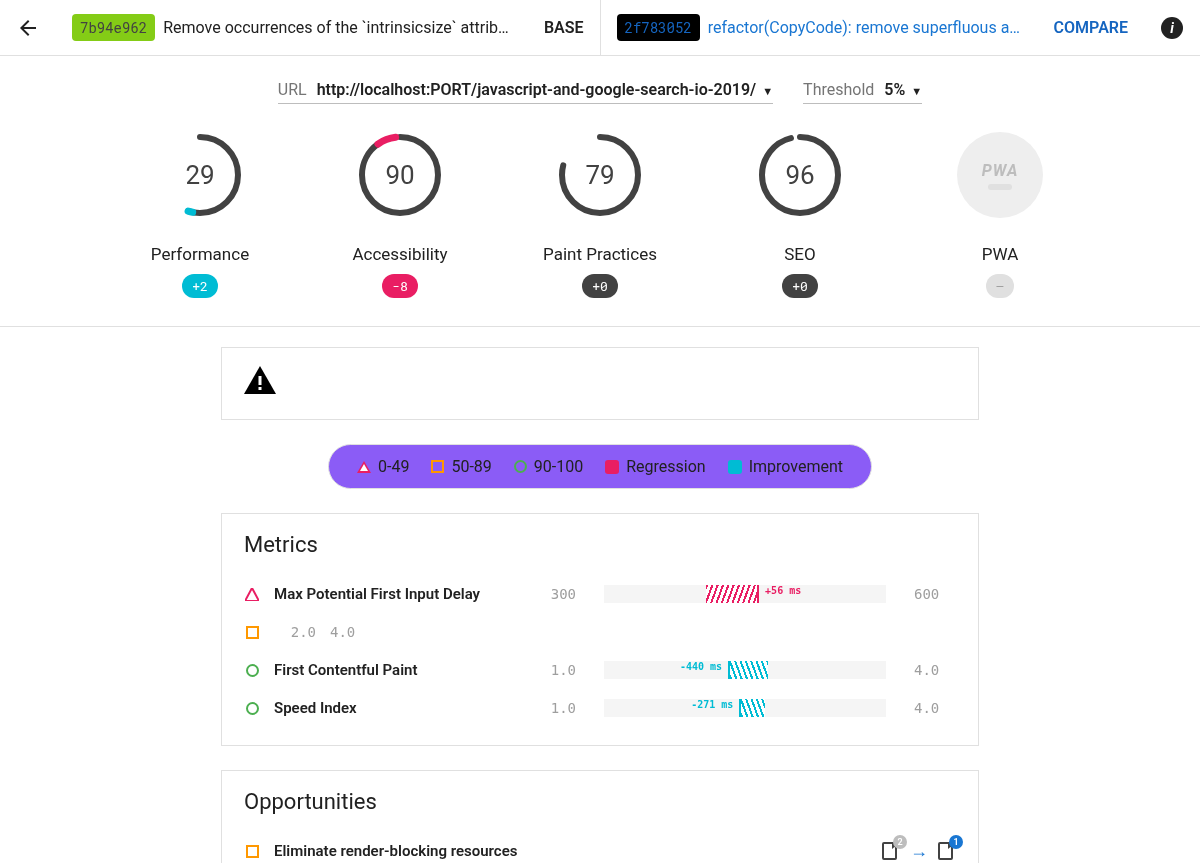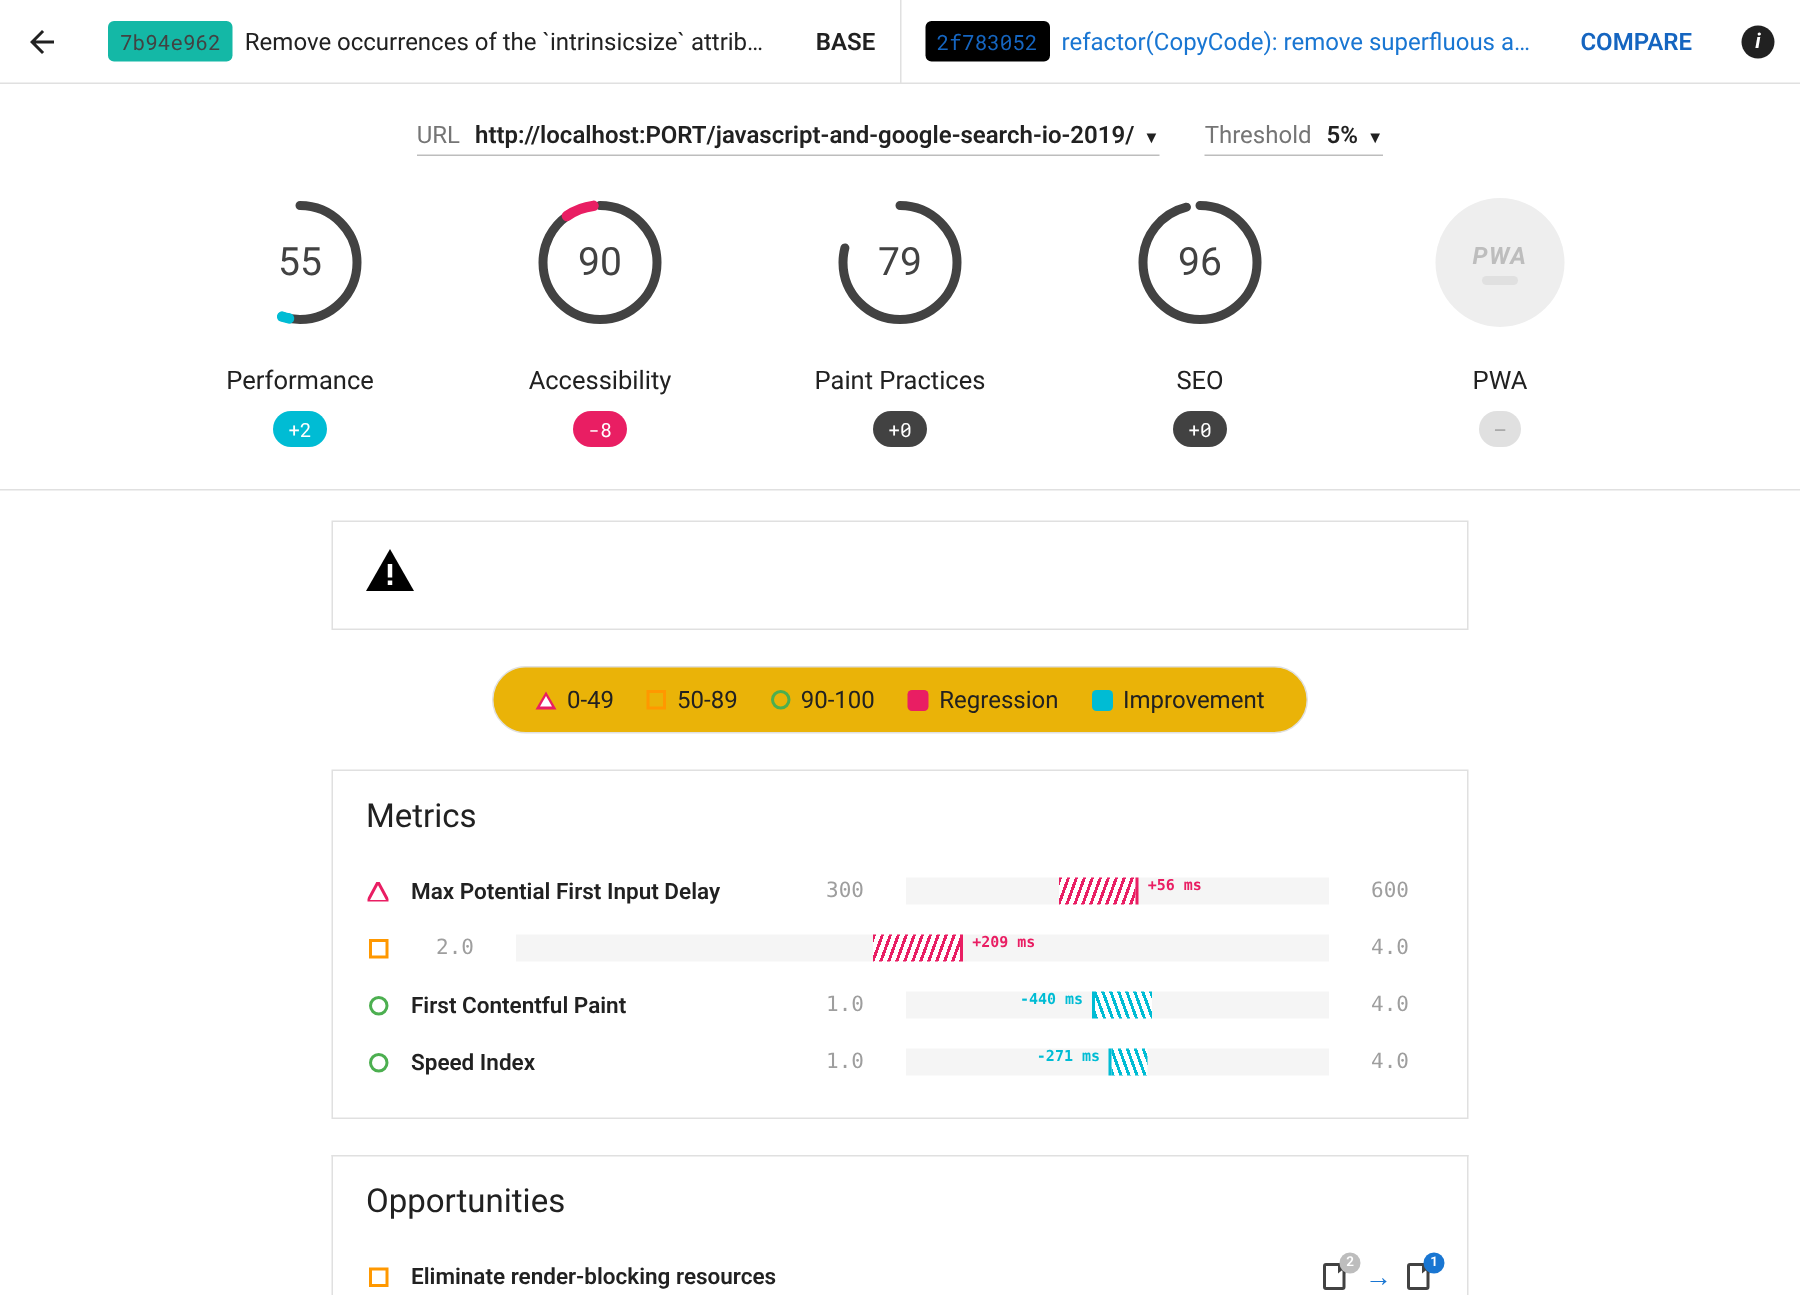--- a/index.html
+++ b/index.html
@@ -2,21 +2,21 @@
 <html><head>
 <meta charset="utf-8">
 <style>
 * { box-sizing: border-box; margin: 0; padding: 0; }
 body { font-family: -apple-system, BlinkMacSystemFont, "Segoe UI", Roboto, sans-serif; background: #fff; color: #212121; width: 1200px; }
 .header { display: flex; align-items: center; border-bottom: 1px solid #e0e0e0; height: 56px; }
 .back-btn { width: 56px; height: 56px; display: flex; align-items: center; justify-content: center; cursor: pointer; }
 .commit-panel { flex: 1; display: flex; align-items: center; padding: 0 16px; height: 56px; overflow: hidden; }
 .commit-panel.base { border-right: 1px solid #e0e0e0; }
 .hash { font-family: "Roboto Mono", monospace; font-size: 14px; padding: 4px 8px; border-radius: 4px; margin-right: 8px; }
-.hash.base { background: #14b8a6; color: #424242; }
+.hash.base { background: #84cc16; color: #424242; }
 .hash.compare { background: #000000; color: #1565c0; }
 .msg { flex: 1; white-space: nowrap; overflow: hidden; text-overflow: ellipsis; font-size: 16px; }
 .msg.compare { color: #1976d2; }
 .panel-label { font-weight: 600; margin-left: 10px; font-size: 16px; }
 .panel-label.compare { color: #1565c0; }
 .info-btn { width: 56px; display: flex; align-items: center; justify-content: center; cursor: pointer; }
 .info-icon { width: 22px; height: 22px; background: #212121; border-radius: 50%; color: #fff; display: flex; align-items: center; justify-content: center; font-size: 14px; font-weight: bold; font-style: italic; }
 .controls { display: flex; justify-content: center; gap: 30px; padding: 24px 0 12px; }
 .ctrl-field { display: flex; align-items: baseline; border-bottom: 1px solid #bdbdbd; padding-bottom: 4px; }
 .ctrl-label { color: #757575; font-size: 16px; margin-right: 10px; }
@@ -33,21 +33,21 @@
 .delta-neutral { background: #424242; }
 .delta-none { background: #e0e0e0; color: #9e9e9e; }
 .pwa-circle { width: 86px; height: 86px; border-radius: 50%; background: #eeeeee; display: flex; flex-direction:column; align-items: center; justify-content: center; color: #bdbdbd; font-size: 16px; font-weight: 700; font-style: italic; letter-spacing: 1px; }
 .pwa-bar{width:24px;height:6px;background:#e0e0e0;border-radius:3px;margin-top:4px;}
 .content { border-top: 1px solid #e0e0e0; padding-top: 20px; }
 .card { max-width: 758px; margin: 0 auto 24px; background: #fff; border: 1px solid #e0e0e0; padding: 18px 22px; }
 .warn { display: flex; align-items: flex-start; gap: 18px; }
 .warn-icon { font-size: 28px; }
 .warn-text { font-size: 16px; line-height: 1.6; color: #424242; }
 .legend { max-width: 758px; margin: 0 auto 24px; display: flex; justify-content: center; }
-.legend-pill { background: #eab308; border: 1px solid #e0e0e0; border-radius: 28px; padding: 12px 28px; display: flex; gap: 22px; align-items: center; }
+.legend-pill { background: #8b5cf6; border: 1px solid #e0e0e0; border-radius: 28px; padding: 12px 28px; display: flex; gap: 22px; align-items: center; }
 .lg-item { display: flex; align-items: center; gap: 7px; font-size: 16px; }
 .lg-tri { width: 0; height: 0; border-left: 7px solid transparent; border-right: 7px solid transparent; border-bottom: 12px solid; }
 .lg-tri.red { border-bottom-color: #e91e63; position: relative; }
 .lg-tri.red::after { content:''; position:absolute; left:-4px; top:3px; width:0;height:0;border-left:4px solid transparent;border-right:4px solid transparent;border-bottom:7px solid #fff;}
 .lg-sq { width: 13px; height: 13px; border: 2.5px solid #ff9800; }
 .lg-circ { width: 13px; height: 13px; border: 2.5px solid #4caf50; border-radius: 50%; }
 .lg-fill { width: 14px; height: 14px; border-radius: 3px; }
 .lg-fill.reg { background: #e91e63; }
 .lg-fill.imp { background: #00bcd4; }
 .section-title { font-size: 22px; margin-bottom: 18px; }
@@ -108,21 +108,21 @@
   </div>
 </div>
 
 <div class="gauges" id="gauges">
     <div class="gauge-col">
       <div class="gauge">
       <svg width="86" height="86" style="position:absolute">
         <circle cx="43" cy="43" r="38" fill="none" stroke="#424242" stroke-width="6" stroke-dasharray="131.31857292005336 238.76104167282426" transform="rotate(-90 43 43)" stroke-linecap="round"></circle>
         <circle cx="43" cy="43" r="38" fill="none" stroke="#00bcd4" stroke-width="7" stroke-dasharray="4.775220833456485 238.76104167282426" stroke-dashoffset="-126.54335208659687" transform="rotate(-90 43 43)" stroke-linecap="round"></circle>
       </svg>
-      <span class="gauge-score">55</span>
+      <span class="gauge-score">29</span>
     </div>
       <div class="gauge-label">Performance</div>
      <div class="gauge-delta delta-improve">+2</div>
     </div>
     <div class="gauge-col">
       <div class="gauge">
       <svg width="86" height="86" style="position:absolute">
         <circle cx="43" cy="43" r="38" fill="none" stroke="#424242" stroke-width="6" stroke-dasharray="214.88493750554184 238.76104167282426" transform="rotate(-90 43 43)" stroke-linecap="round"></circle>
         <circle cx="43" cy="43" r="38" fill="none" stroke="#e91e63" stroke-width="7" stroke-dasharray="19.10088333382594 238.76104167282426" stroke-dashoffset="-214.88493750554184" transform="rotate(-90 43 43)" stroke-linecap="round"></circle>
       </svg>
@@ -211,24 +211,20 @@
       <div class="m-bar-seg hatch-red" style="left:36%;width:19%"></div>
       <div class="m-bar-delta" style="left:calc(55% + 6px);color:#e91e63">+56 ms</div>
     </div>
     <div class="m-max">600</div>
         </div>
         <div class="metric-row">
     <div class="m-icon">
             <span class="lg-sq"></span>
           </div>
     <div class="m-min">2.0</div>
-    <div class="m-bar">
-      <div class="m-bar-seg hatch-red" style="left:44%;width:11%"></div>
-      <div class="m-bar-delta" style="left:calc(55% + 6px);color:#e91e63">+209 ms</div>
-    </div>
     <div class="m-max">4.0</div>
         </div>
         <div class="metric-row">
     <div class="m-icon">
             <span class="lg-circ"></span>
           </div>
     <div class="m-name">First Contentful Paint</div>
     <div class="m-min">1.0</div>
     <div class="m-bar">
       <div class="m-bar-seg hatch-cyan" style="left:44%;width:14%"></div>

